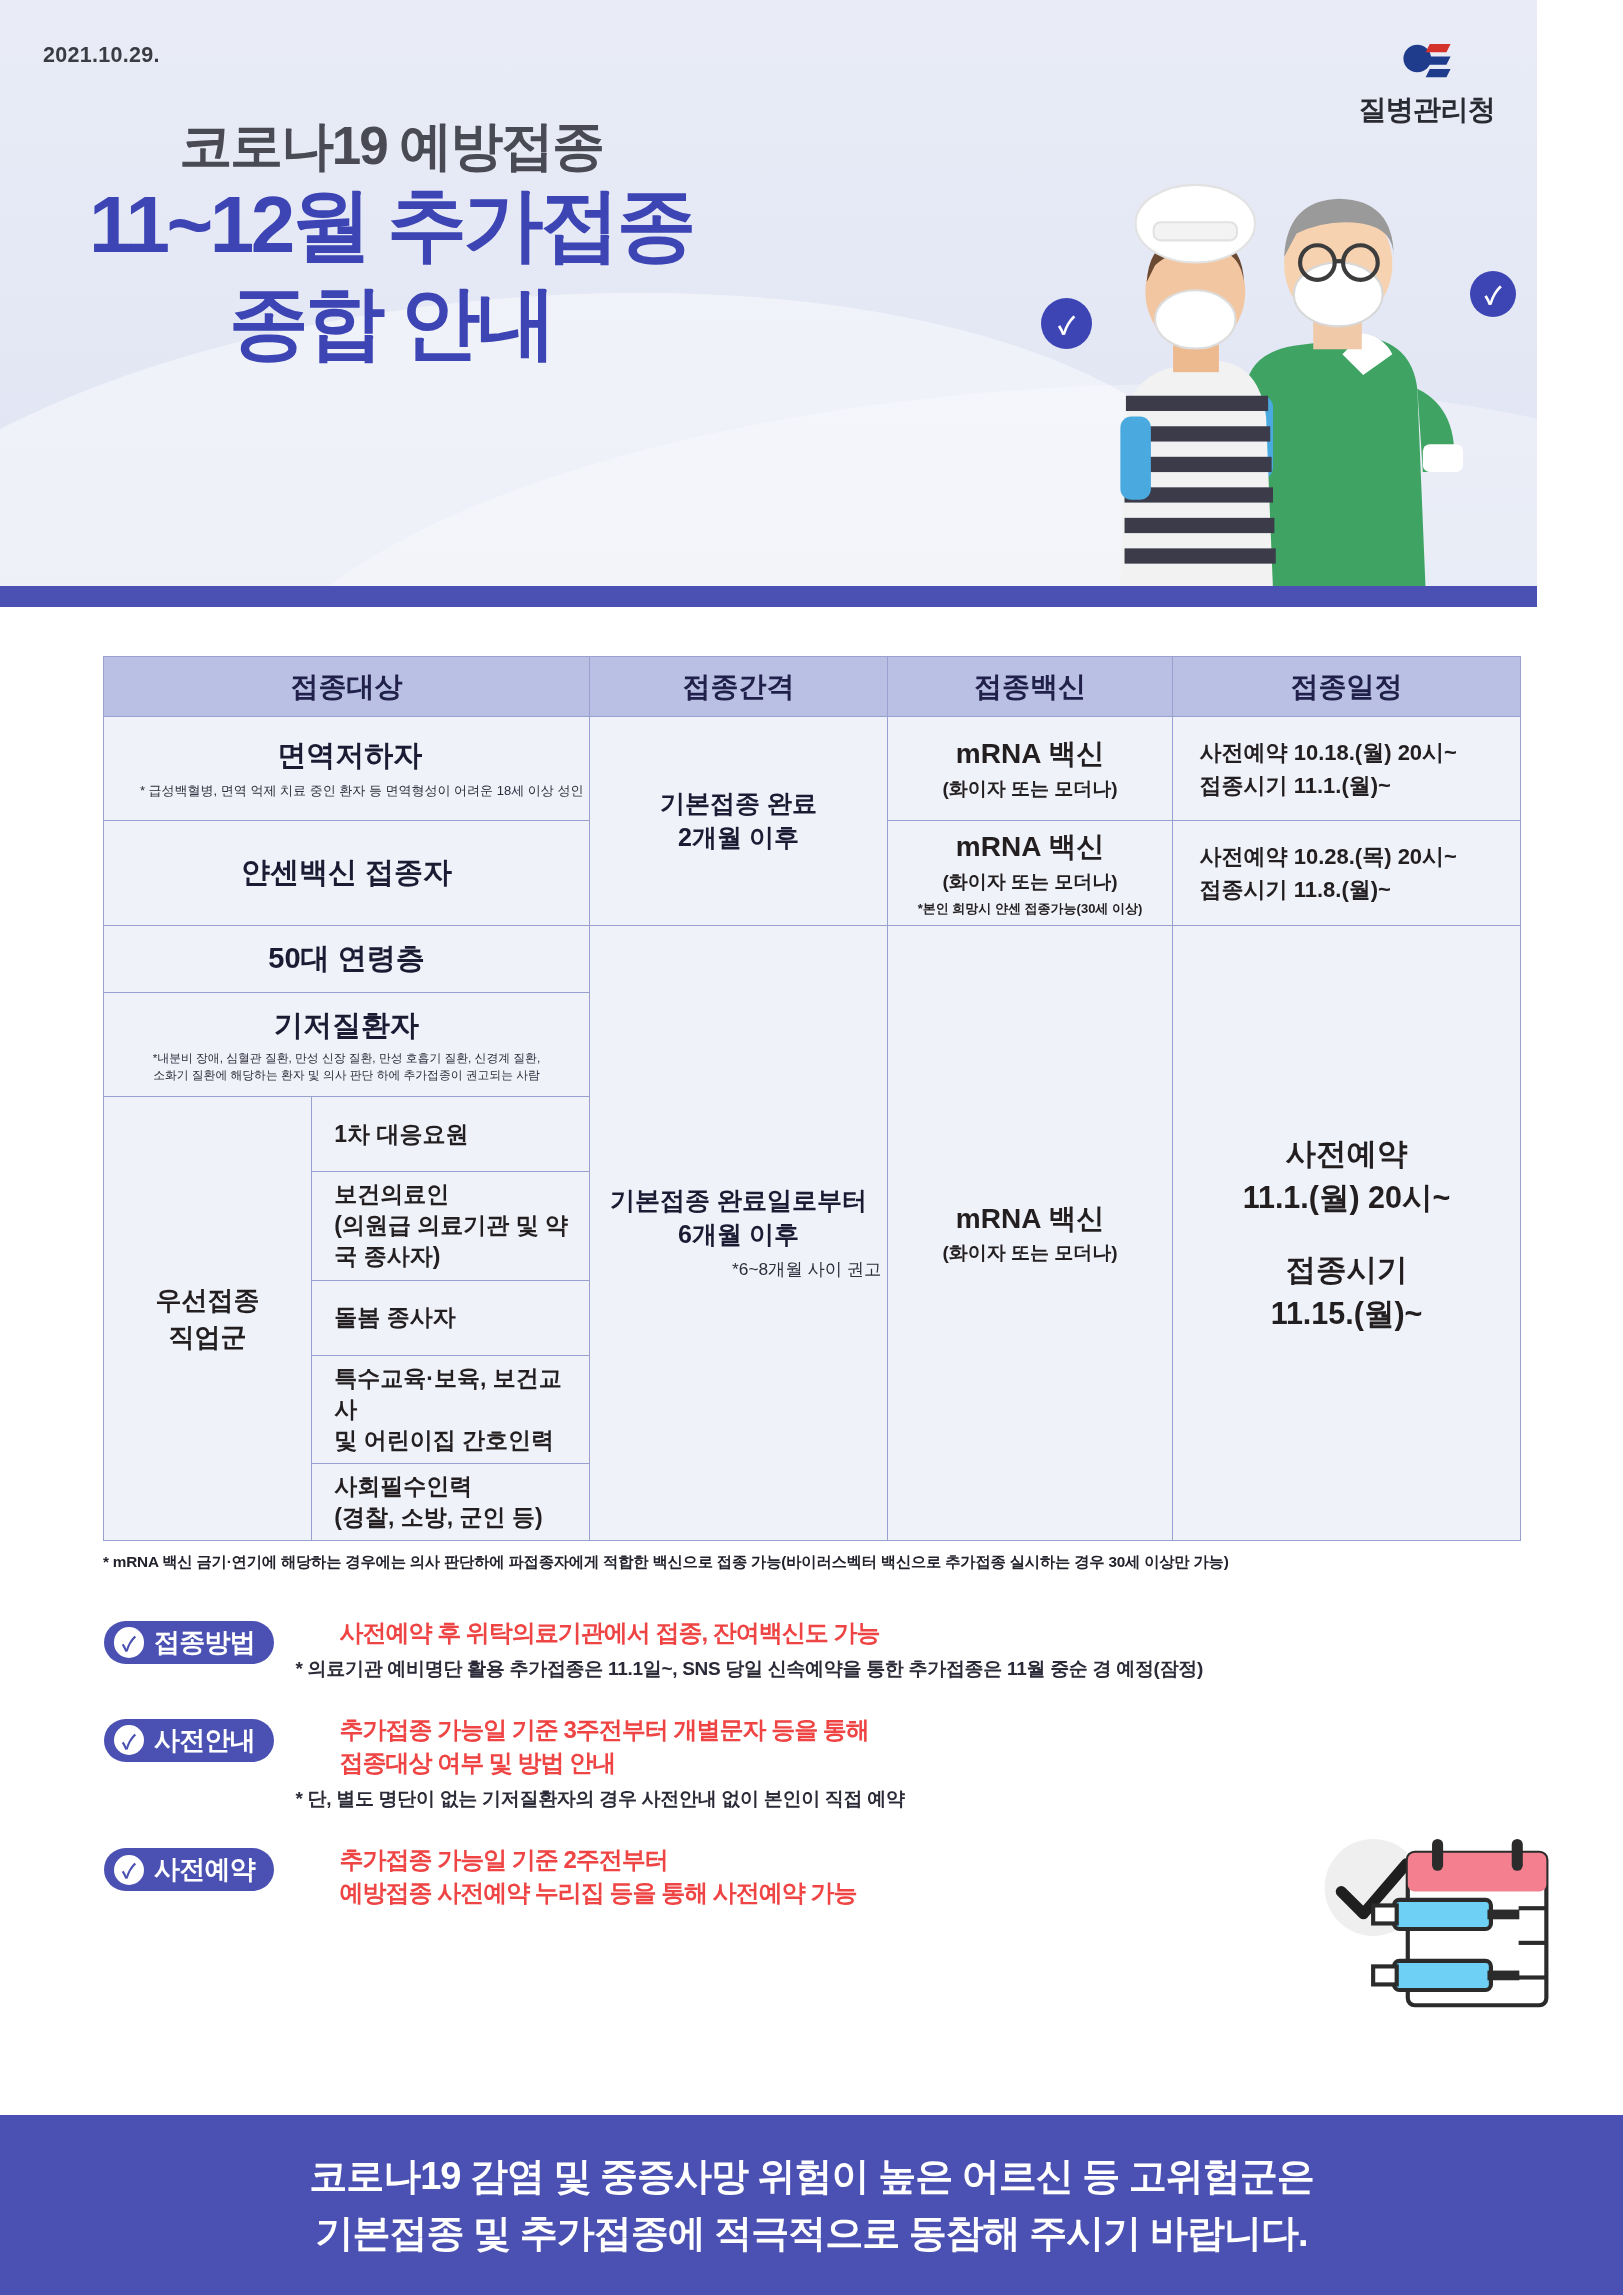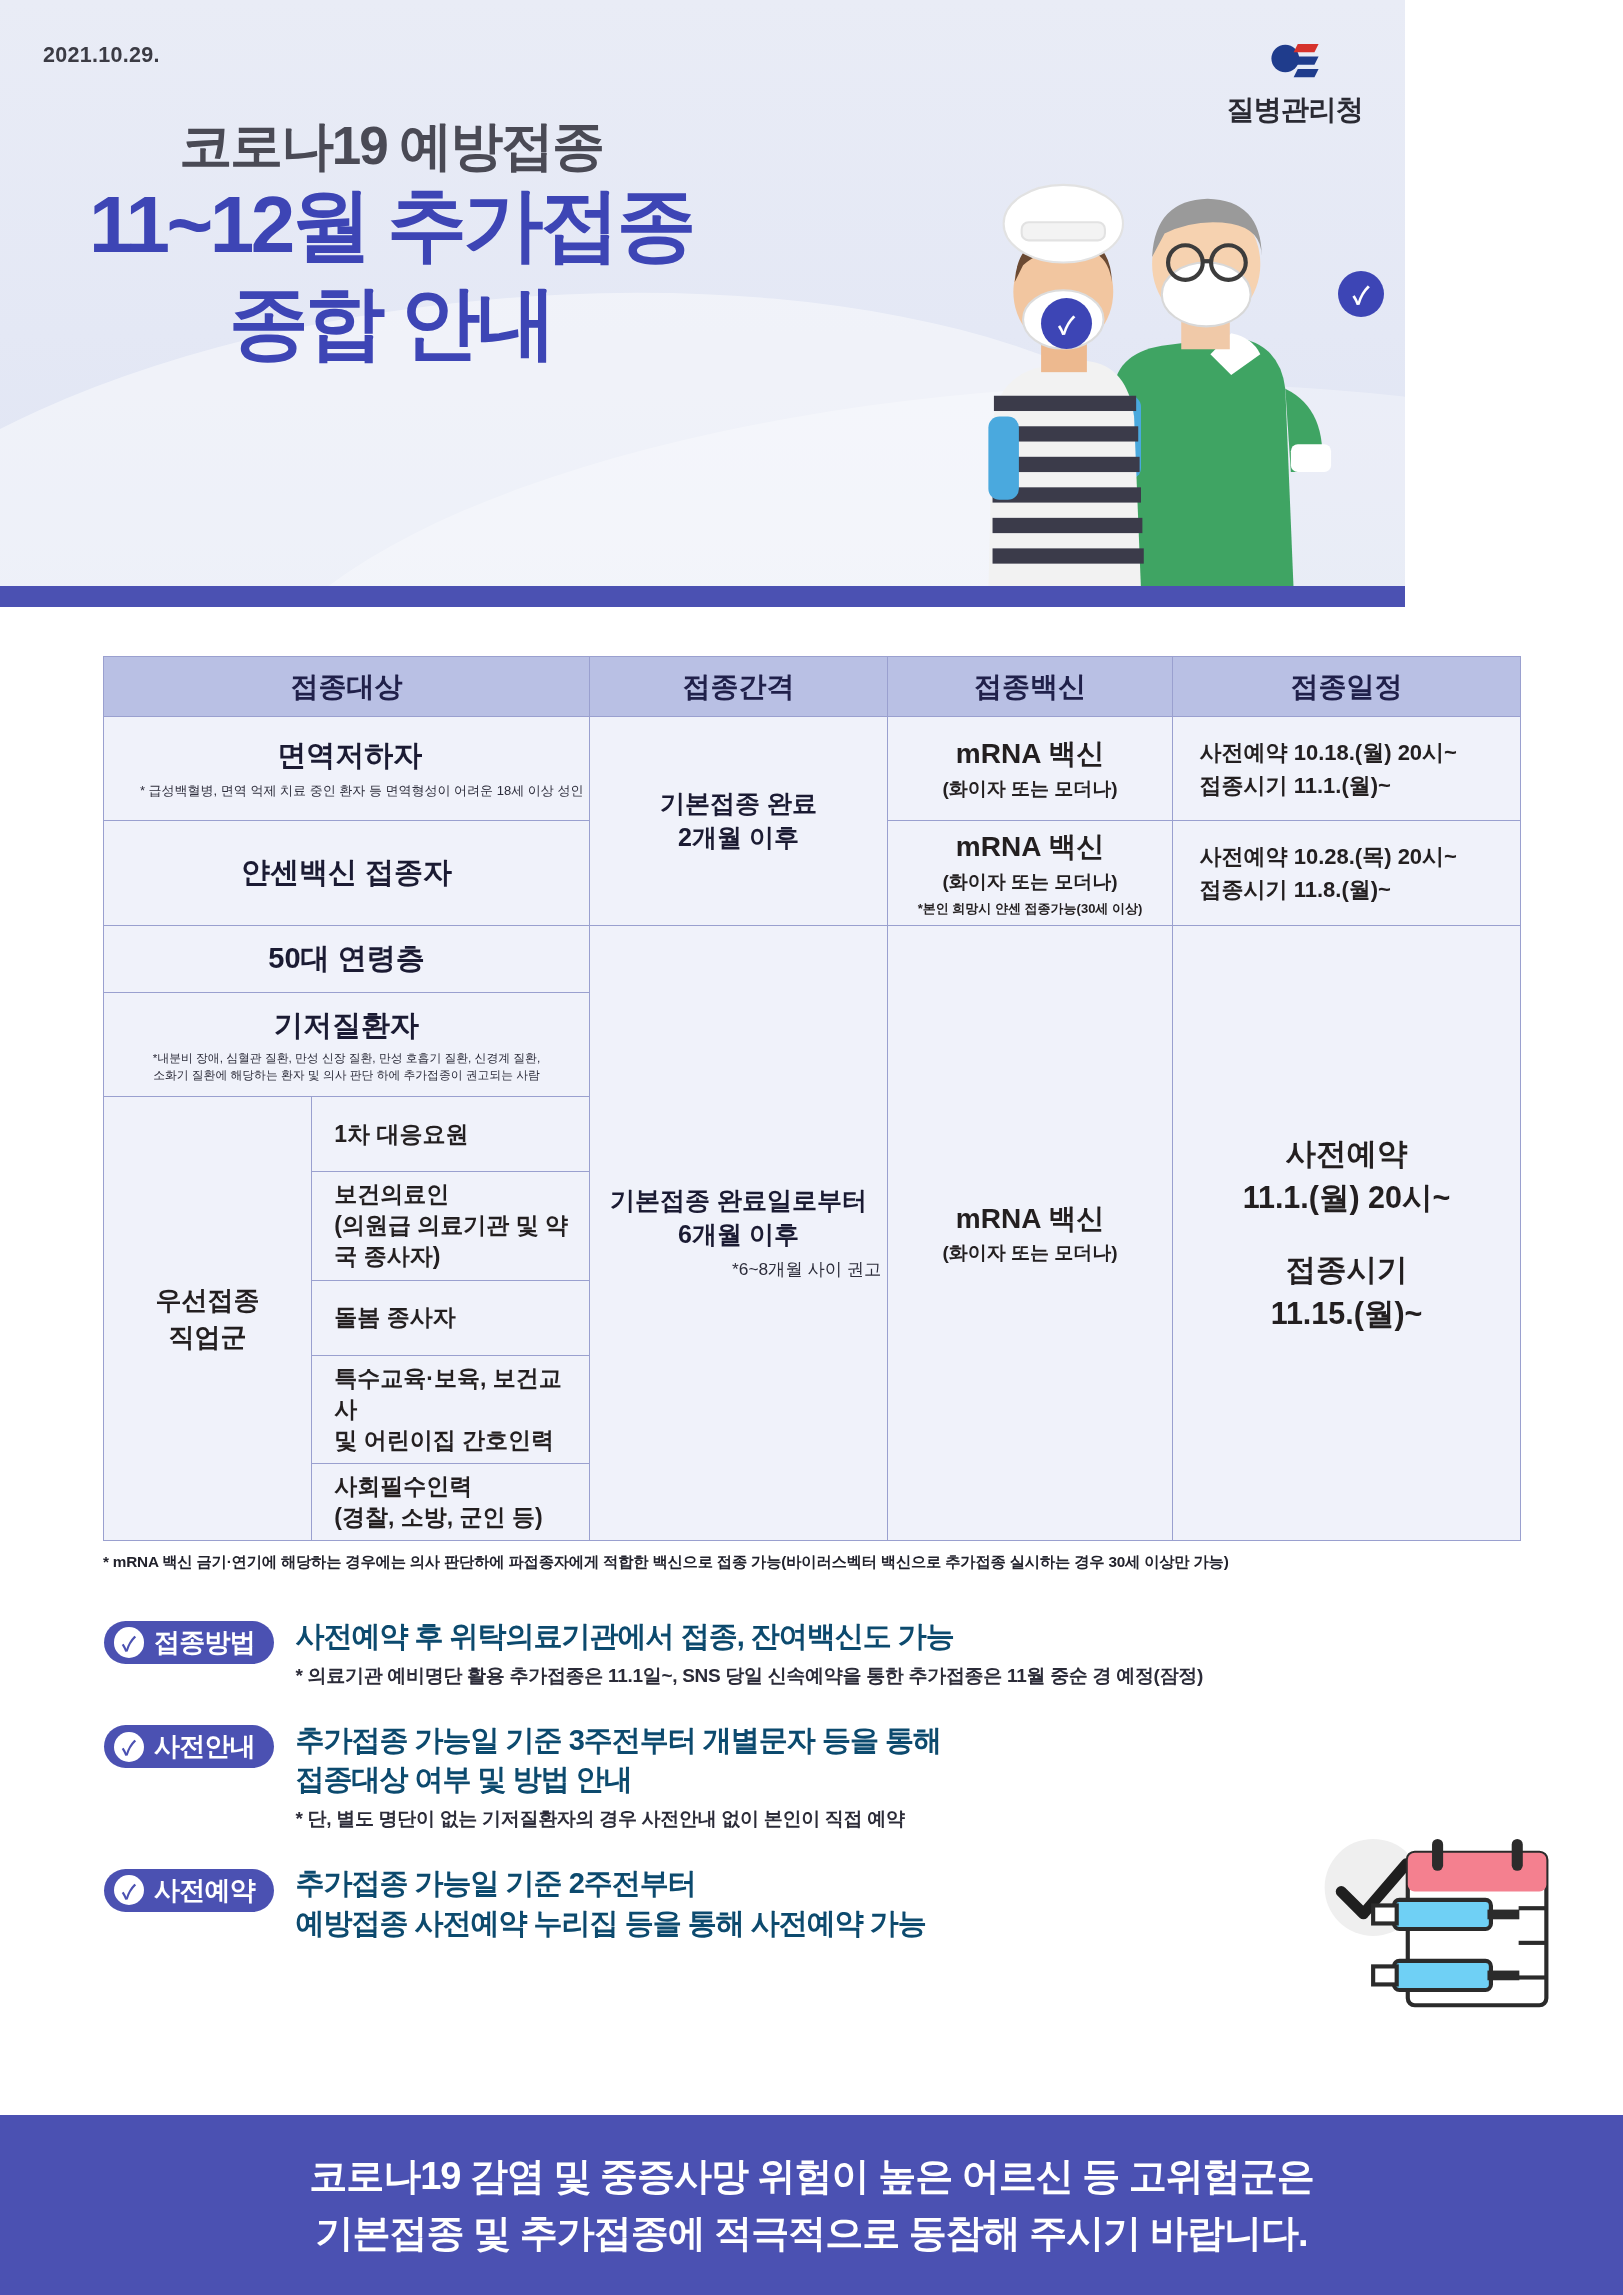--- a/index.html
+++ b/index.html
@@ -8,21 +8,21 @@
     font-family: "Liberation Sans", sans-serif;
     background:#ffffff;
     width:1623px; height:2295px;
     position:relative;
     overflow:hidden;
     color:#231f20;
   }
   
   .header {
     position:relative;
-    width:1405px; height:607px;
+    width:1537px; height:607px;
     background:linear-gradient(180deg,#e9ecf6 0%, #e4e8f5 55%, #dfe4f3 100%);
     overflow:hidden;
     padding-left:47px;
   }
   .header .swoosh1 {
     position:absolute; left:-208px; top:298px;
     width:1457px; height:625px;
     border-radius:50%;
     background:rgba(255,255,255,0.45);
     transform:rotate(-5deg);
@@ -105,21 +105,21 @@
     height:43px; margin-right:21px; margin-top:4.2px;
   }
   .pill .pchk {
     width:30.5px; height:30.5px; border-radius:50%;
     background:#fff; color:#4b51b2;
     display:flex; align-items:center; justify-content:center;
     font-size:19.4px; font-weight:bold;
   }
   .pill span.ptxt { font-size:26px; font-weight:bold; letter-spacing:-0.7px; }
   .info-body { flex:1 1 auto; }
-  .info-main { font-size:29px; font-weight:bold; color:#0c4a6e; line-height:1.35; letter-spacing:-1px; }
+  .info-main { font-size:24px; font-weight:bold; color:#ef4444; line-height:1.35; letter-spacing:-1px;margin-left:44px; }
   .info-note { font-size:19px; color:#2b2b38; margin-top:7px; font-weight:bold; letter-spacing:-0.3px; }
   .syringe { position:absolute; right:42px; top:1825px; width:291px; height:208px; }
   
   .footer {
     position:absolute; left:0; bottom:0; width:1623px; height:180px;
     background:#4b51b2; color:#ffffff;
     display:flex; flex-direction:column; align-items:center; justify-content:center;
     text-align:center;
   }
   .footer div {

